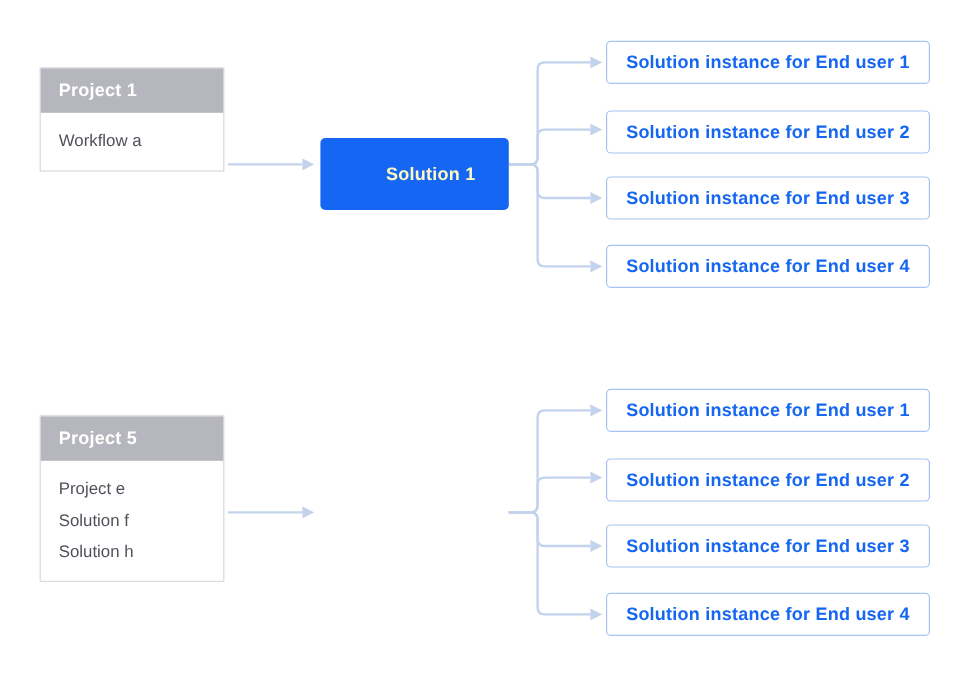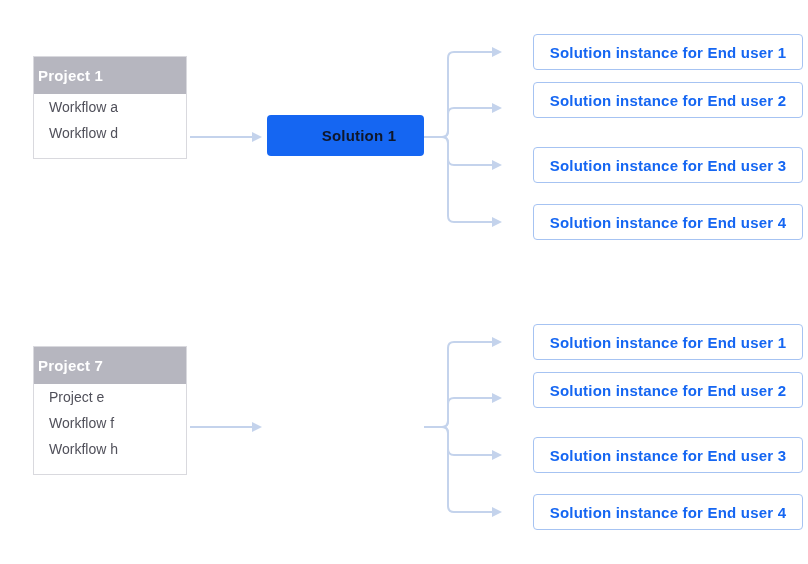--- a/index.html
+++ b/index.html
@@ -35,40 +35,40 @@
     width: 154px;
     background: #ffffff;
     border: 1px solid #d9d9de;
     box-sizing: border-box;
   }
   .project-header {
     background: #b6b6bf;
     color: #ffffff;
     font-size: 15px;
     font-weight: bold;
-    padding: 10px 4px;
+    padding: 10px 15px;
     letter-spacing: 0.2px;
   }
   .project-body {
-    padding: 0 15px 12px 15px;
+    padding: 10px 15px 12px 15px;
   }
   .workflow-item {
     font-size: 14px;
     color: #50505a;
     line-height: 26px;
   }
   .solution-node {
     position: absolute;
     left: 267px;
     top: 115px;
     width: 157px;
-    height: 41px;
+    height: 60px;
     background: #1566f2;
     border-radius: 4px;
-    color: #0f172a;
+    color: #fef9c3;
     font-size: 15px;
     font-weight: bold;
     display: flex;
     align-items: center;
     justify-content: center;
     letter-spacing: 0.2px;
     box-sizing: border-box;
     padding-left: 27px;
   }
   .instance-box {
@@ -80,24 +80,23 @@
     border: 1px solid #a6c3f2;
     border-radius: 4px;
     color: #1566f2;
     font-size: 15px;
     font-weight: bold;
     display: flex;
     align-items: center;
     justify-content: center;
     letter-spacing: 0.2px;
     box-sizing: border-box;
-    margin-left: 28px;
   }
   .inst-1 { top: 34px; }
-  .inst-2 { top: 82px; }
+  .inst-2 { top: 92px; }
   .inst-3 { top: 147px; }
   .inst-4 { top: 204px; text-align: center; }
 </style>
 </head>
 <body>
 
 <div class="canvas">
 
   <div class="group group-1">
     <svg class="connectors" width="808" height="274" viewBox="0 0 808 274" fill="none">
@@ -110,21 +109,20 @@
       <path d="M424 137 H442 Q448 137 448 131 V58 Q448 52 454 52 H492" stroke="#c4d3ec" stroke-width="2" marker-end="url(#arrowhead-1)"></path>
       <path d="M424 137 H442 Q448 137 448 131 V114 Q448 108 454 108 H492" stroke="#c4d3ec" stroke-width="2" marker-end="url(#arrowhead-1)"></path>
       <path d="M424 137 H442 Q448 137 448 143 V159 Q448 165 454 165 H492" stroke="#c4d3ec" stroke-width="2" marker-end="url(#arrowhead-1)"></path>
       <path d="M424 137 H442 Q448 137 448 143 V216 Q448 222 454 222 H492" stroke="#c4d3ec" stroke-width="2" marker-end="url(#arrowhead-1)"></path>
     </svg>
 
     <div class="project-card">
       <div class="project-header">Project 1</div>
       <div class="project-body">
         <div class="workflow-item">Workflow a</div>
-        <div class="workflow-item">Workflow d</div>
       </div>
     </div>
 
     <div class="solution-node">Solution 1</div>
 
     <div class="instance-box inst-1">Solution instance for End user 1</div>
     <div class="instance-box inst-2">Solution instance for End user 2</div>
     <div class="instance-box inst-3">Solution instance for End user 3</div>
     <div class="instance-box inst-4">Solution instance for End user 4</div>
   </div>
@@ -137,25 +135,25 @@
         </marker>
       </defs>
       <path d="M190 137 H252" stroke="#c4d3ec" stroke-width="2" marker-end="url(#arrowhead-2)"></path>
       <path d="M424 137 H442 Q448 137 448 131 V58 Q448 52 454 52 H492" stroke="#c4d3ec" stroke-width="2" marker-end="url(#arrowhead-2)"></path>
       <path d="M424 137 H442 Q448 137 448 131 V114 Q448 108 454 108 H492" stroke="#c4d3ec" stroke-width="2" marker-end="url(#arrowhead-2)"></path>
       <path d="M424 137 H442 Q448 137 448 143 V159 Q448 165 454 165 H492" stroke="#c4d3ec" stroke-width="2" marker-end="url(#arrowhead-2)"></path>
       <path d="M424 137 H442 Q448 137 448 143 V216 Q448 222 454 222 H492" stroke="#c4d3ec" stroke-width="2" marker-end="url(#arrowhead-2)"></path>
     </svg>
 
     <div class="project-card">
-      <div class="project-header">Project 7</div>
+      <div class="project-header">Project 5</div>
       <div class="project-body">
         <div class="workflow-item">Project e</div>
-        <div class="workflow-item">Workflow f</div>
-        <div class="workflow-item">Workflow h</div>
+        <div class="workflow-item">Solution f</div>
+        <div class="workflow-item">Solution h</div>
       </div>
     </div>
 
 
     <div class="instance-box inst-1">Solution instance for End user 1</div>
     <div class="instance-box inst-2">Solution instance for End user 2</div>
     <div class="instance-box inst-3">Solution instance for End user 3</div>
     <div class="instance-box inst-4">Solution instance for End user 4</div>
   </div>
 

